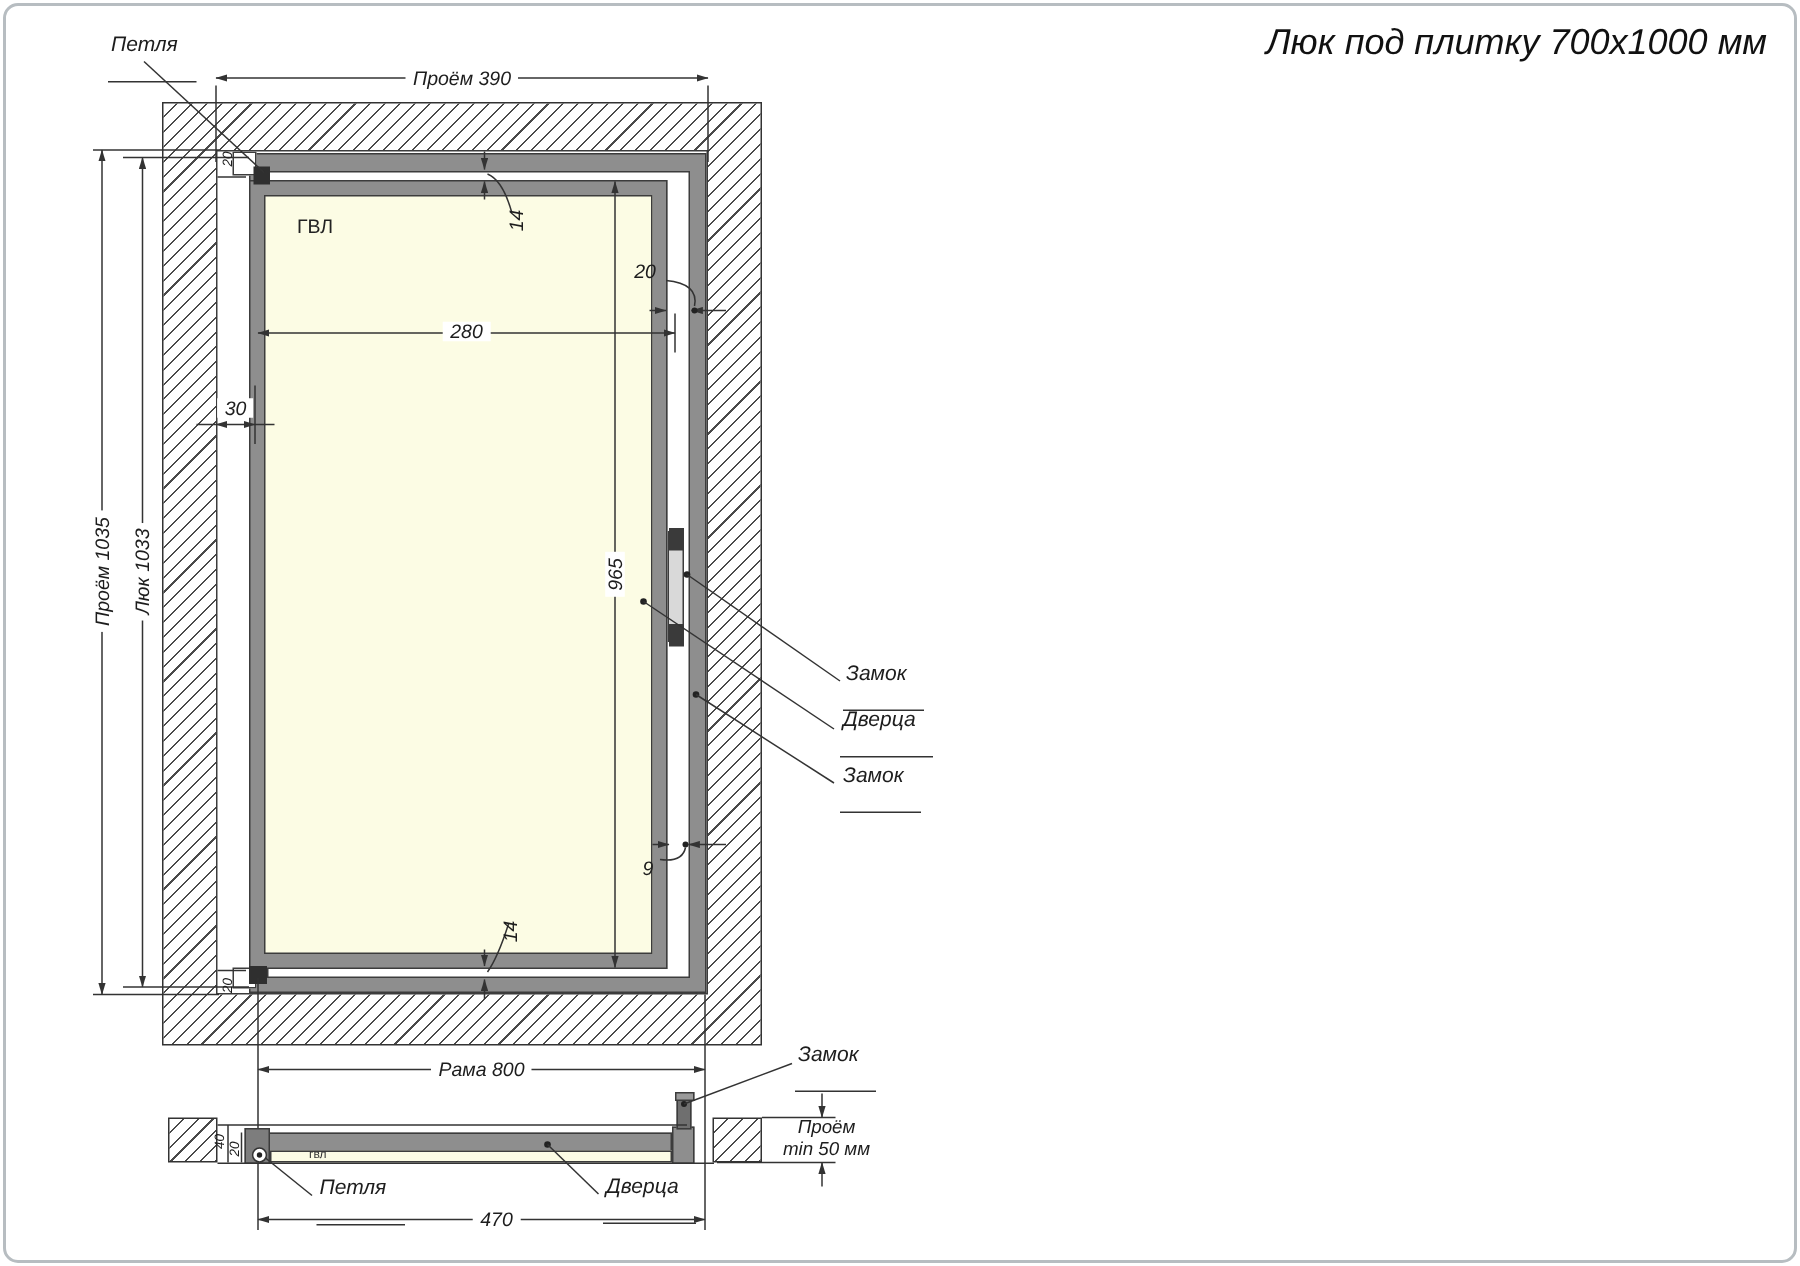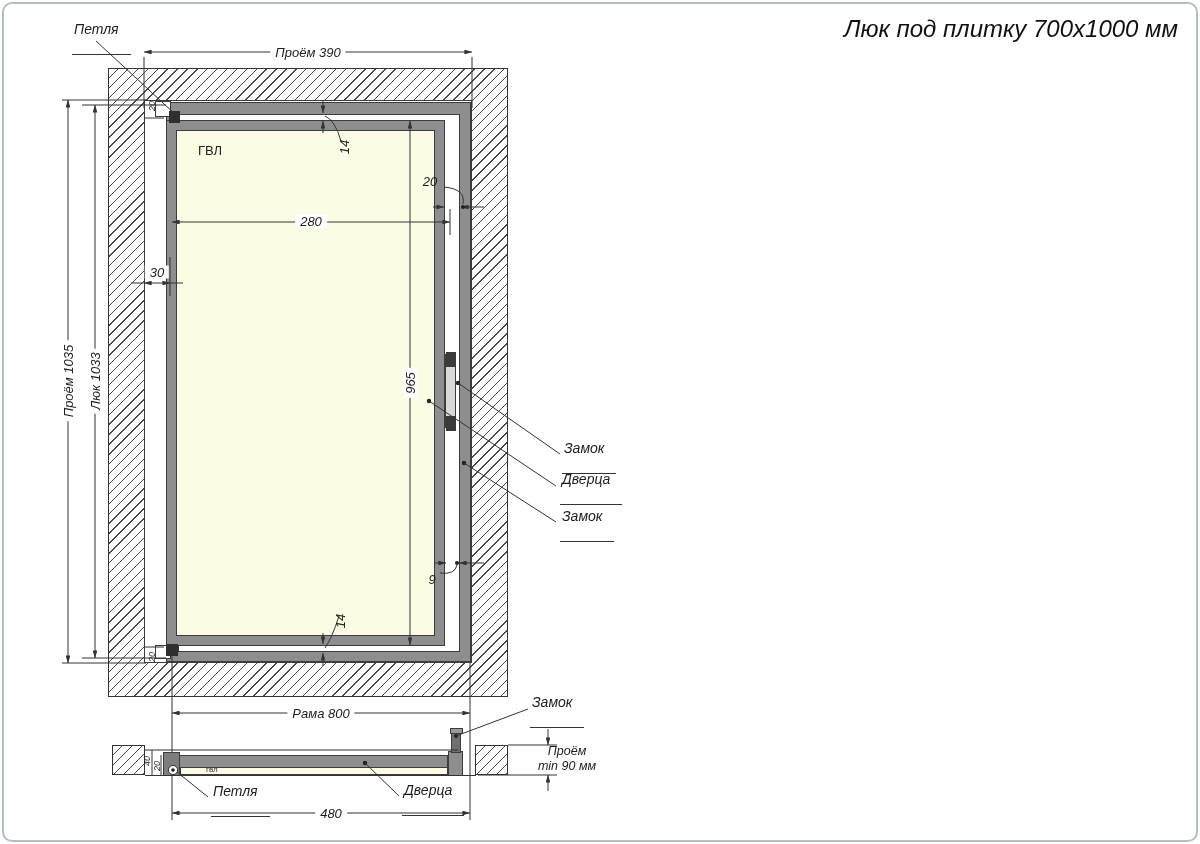--- a/index.html
+++ b/index.html
@@ -187,25 +187,25 @@
   <div class="gvl-lbl" style="left:198px;top:143px;">ГВЛ</div>
 
   <div class="lbl u" style="left:562px;top:441px;">Замок</div>
   <div class="lbl u" style="left:560px;top:472px;">Дверца</div>
   <div class="lbl u" style="left:560px;top:509px;">Замок</div>
 
   <div class="lbl u" style="left:530px;top:695px;">Замок</div>
   <div class="lbl u" style="left:211px;top:784px;">Петля</div>
   <div class="lbl u" style="left:402px;top:783px;">Дверца</div>
   <div class="dimc bg" style="left:331px;top:813px;">
-    <span>480</span>
-    </div>
-  <div class="note" style="left:536px;top:744px;width:62px;">
+    <span>470</span>
+    </div>
+  <div class="note" style="left:520px;top:744px;width:62px;">
     <div>Проём</div>
-    <div>min 90 мм</div>
+    <div>min 50 мм</div>
   </div>
   <div class="dimc rot small" style="left:147px;top:761px;">
     <span>40</span>
     </div>
   <div class="dimc rot small" style="left:157px;top:766px;">
     <span>20</span>
     </div>
   <div class="tiny" style="left:206px;top:766px;">гвл</div>
 </div>
 

